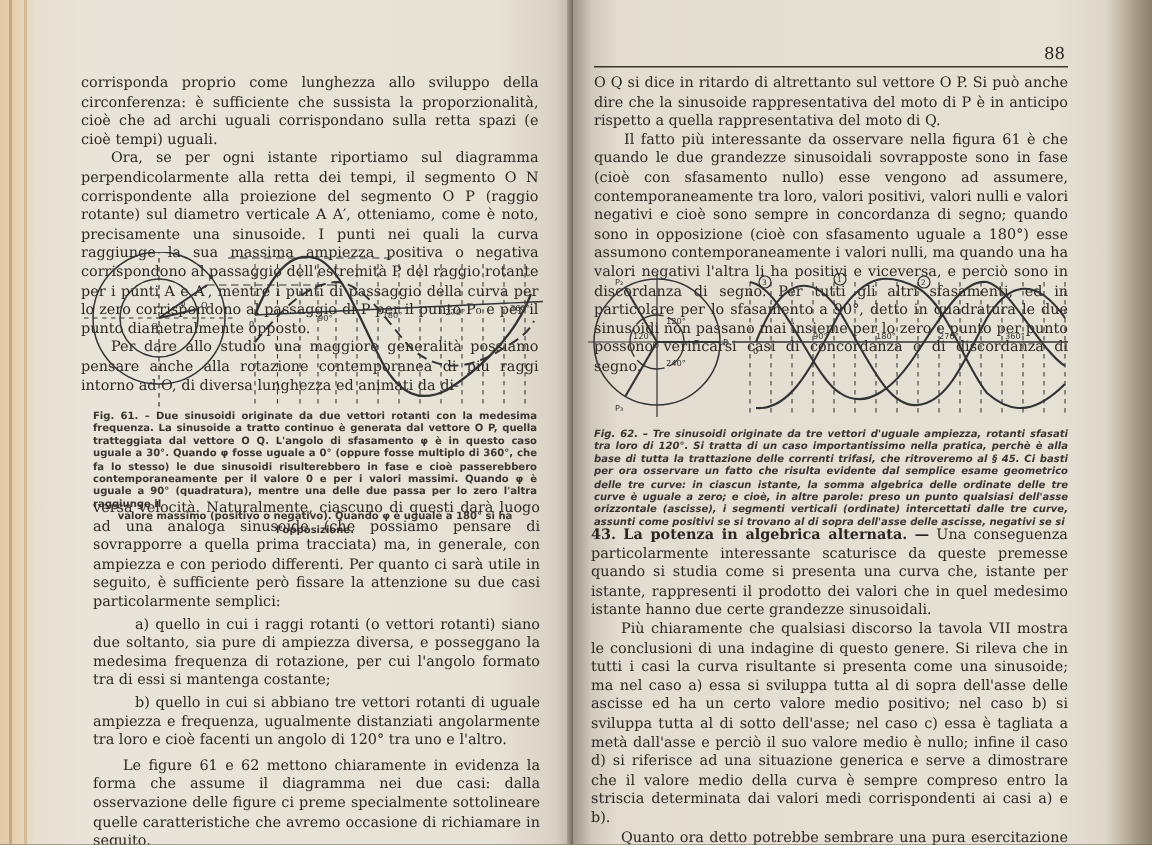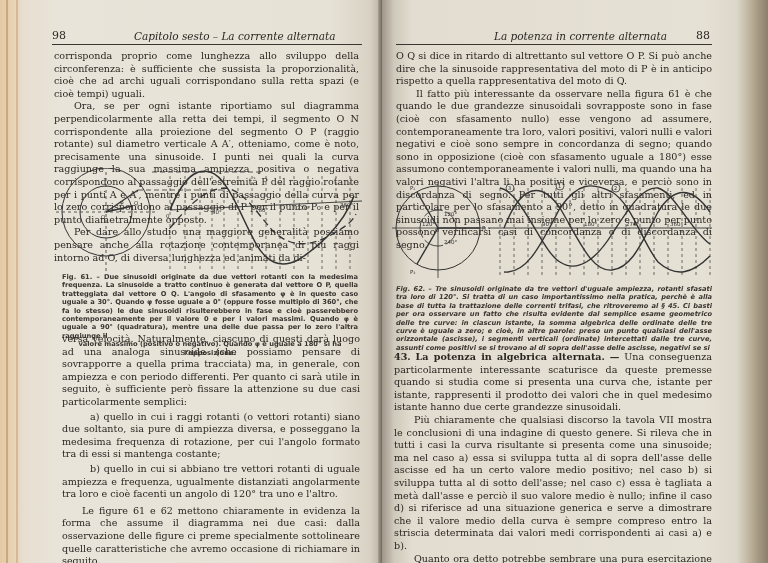--- a/index.html
+++ b/index.html
@@ -25,24 +25,20 @@
 </style>
 </head>
 <body>
 
 <div class="spread">
 
   <div class="page left">
     <div class="edge" style="left:6px;"></div>
     <div class="edge" style="left:16px;opacity:.6"></div>
 
-    <div class="hdr" style="left:52px;width:310px;">
-      <span class="num" style="left:0;">98</span>
-      <span class="title" style="left:82px;">Capitolo sesto – La corrente alternata</span>
-    </div>
 
     <div class="text" style="left:54px;top:50px;width:305px;">
       <p>corrisponda proprio come lunghezza allo sviluppo della circonferenza: è sufficiente che sussista la proporzionalità, cioè che ad archi uguali corrispondano sulla retta spazi (e cioè tempi) uguali.</p>
       <p class="ind">Ora, se per ogni istante riportiamo sul diagramma perpendicolarmente alla retta dei tempi, il segmento O N corrispondente alla proiezione del segmento O P (raggio rotante) sul diametro verticale A A′, otteniamo, come è noto, precisamente una sinusoide. I punti nei quali la curva raggiunge la sua massima ampiezza positiva o negativa corrispondono al passaggio dell'estremità P del raggio rotante per i punti A e A′, mentre i punti di passaggio della curva per lo zero corrispondono al passaggio di P per il punto P₀ e per il punto diametralmente opposto.</p>
       <p class="ind">Per dare allo studio una maggiore generalità possiamo pensare anche alla rotazione contemporanea di più raggi intorno ad O, di diversa lunghezza ed animati da di-</p>
     </div>
 
     <svg class="fig" style="left:52px;top:168px;" width="312" height="104" viewBox="0 0 312 104">
       <g stroke="#333" fill="none">
         <circle cx="54" cy="44" r="44" stroke-width="1"></circle>
@@ -97,21 +93,20 @@
       <p class="sub">b) quello in cui si abbiano tre vettori rotanti di uguale ampiezza e frequenza, ugualmente distanziati angolarmente tra loro e cioè facenti un angolo di 120° tra uno e l'altro.</p>
       <p class="ind gap">Le figure 61 e 62 mettono chiaramente in evidenza la forma che assume il diagramma nei due casi: dalla osservazione delle figure ci preme specialmente sottolineare quelle caratteristiche che avremo occasione di richiamare in seguito.</p>
 
     </div>
   </div>
 
   <div class="spine"></div>
 
   <div class="page right">
     <div class="hdr" style="left:14px;width:316px;">
-      <span class="title" style="left:98px;">La potenza in corrente alternata</span>
       <span class="num" style="right:2px;">88</span>
     </div>
 
     <div class="text" style="left:14px;top:50px;width:316px;">
       <p>O Q si dice in ritardo di altrettanto sul vettore O P. Si può anche dire che la sinusoide rappresentativa del moto di P è in anticipo rispetto a quella rappresentativa del moto di Q.</p>
       <p class="ind">Il fatto più interessante da osservare nella figura 61 è che quando le due grandezze sinusoidali sovrapposte sono in fase (cioè con sfasamento nullo) esse vengono ad assumere, contemporaneamente tra loro, valori positivi, valori nulli e valori negativi e cioè sono sempre in concordanza di segno; quando sono in opposizione (cioè con sfasamento uguale a 180°) esse assumono contemporaneamente i valori nulli, ma quando una ha valori negativi l'altra li ha positivi e viceversa, e perciò sono in discordanza di segno. Per tutti gli altri sfasamenti, ed in particolare per lo sfasamento a 90°, detto in quadratura le due sinusoidi non passano mai insieme per lo zero e punto per punto possono verificarsi casi di concordanza o di discordanza di segno.</p>
     </div>
 
     <svg class="fig" style="left:10px;top:182px;" width="320" height="98" viewBox="0 0 320 98">
       <g stroke="#333" fill="none">

